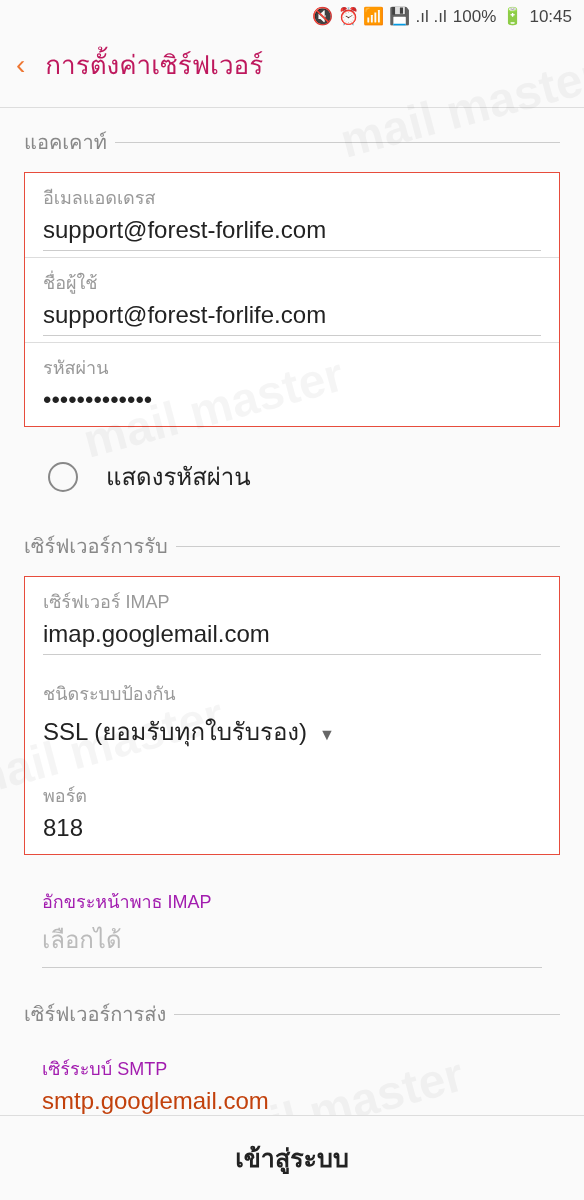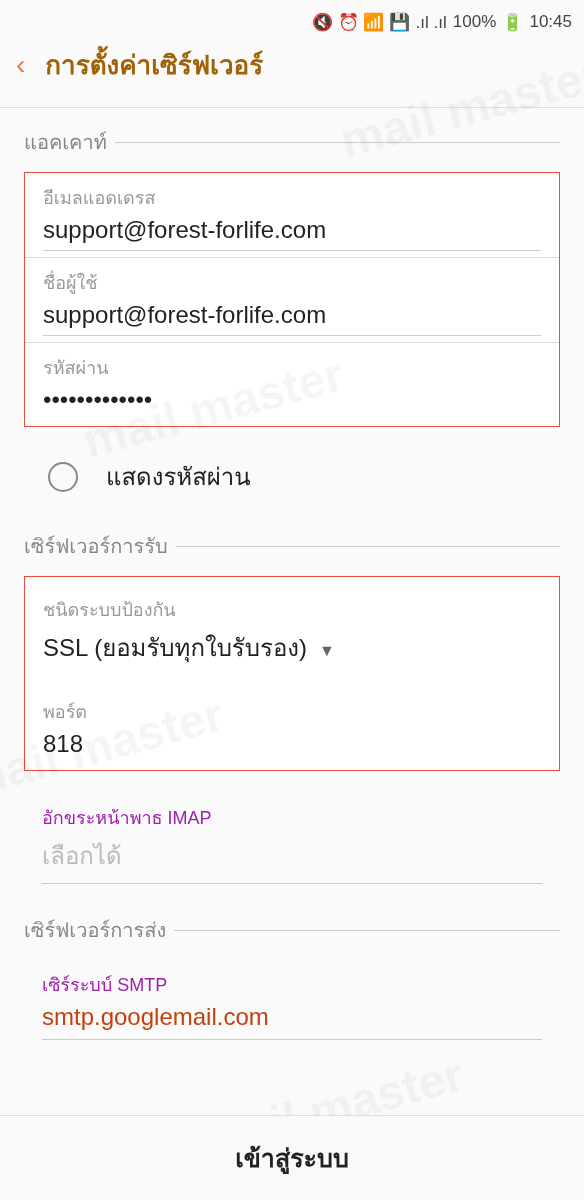--- a/index.html
+++ b/index.html
@@ -16,42 +16,42 @@
   color: rgba(0,0,0,0.04);
   font-size: 48px;
   font-weight: bold;
   pointer-events: none;
   transform: rotate(-15deg);
 }
 .status-bar {
   height: 30px;
   display: flex;
   justify-content: flex-end;
-  align-items: flex-start;
-  padding: 12px 12px;
+  align-items: flex-end;
+  padding: 3px 12px;
   gap: 6px;
   font-size: 17px;
   color: #444;
 }
 .status-bar .time { font-weight: 500; }
 .header {
   display: flex;
   align-items: center;
   padding: 14px 16px 22px 16px;
   gap: 20px;
 }
 .back-icon {
   color: #ee7733;
   font-size: 28px;
   font-weight: 300;
 }
 .header-title {
   font-size: 26px;
-  font-weight: 700;
-  color: #a16207;
+  font-weight: 400;
+  color: #be185d;
 }
 .divider-full {
   height: 1px;
   background: #ddd;
   margin: 0;
 }
 .section {
   padding: 18px 24px 0 24px;
 }
 .section-label {
@@ -197,20 +197,24 @@
   <div class="checkbox"></div>
   <span class="checkbox-label">แสดงรหัสผ่าน</span>
 </div>
 
 <div class="section" style="padding-top:4px;">
   <div class="section-label">
     <span class="section-label-text">เซิร์ฟเวอร์การรับ</span>
     <span class="section-label-line"></span>
   </div>
   <div class="box">
+    <div class="field" style="border-bottom:none;">
+      <div class="field-label">เซิร์ฟเวอร์ IMAP</div>
+      <div class="field-value">imap.googlemail.com</div>
+    </div>
     <div class="field" style="border-bottom:none; padding-top:18px;">
       <div class="field-label">ชนิดระบบป้องกัน</div>
       <div class="dropdown-row">
         <div class="field-value no-underline" style="border:none;">SSL (ยอมรับทุกใบรับรอง)</div>
         <span class="dropdown-arrow">▼</span>
       </div>
     </div>
     <div class="field" style="border-bottom:none; padding-top:18px;">
       <div class="field-label">พอร์ต</div>
       <div class="field-value no-underline">818</div>

